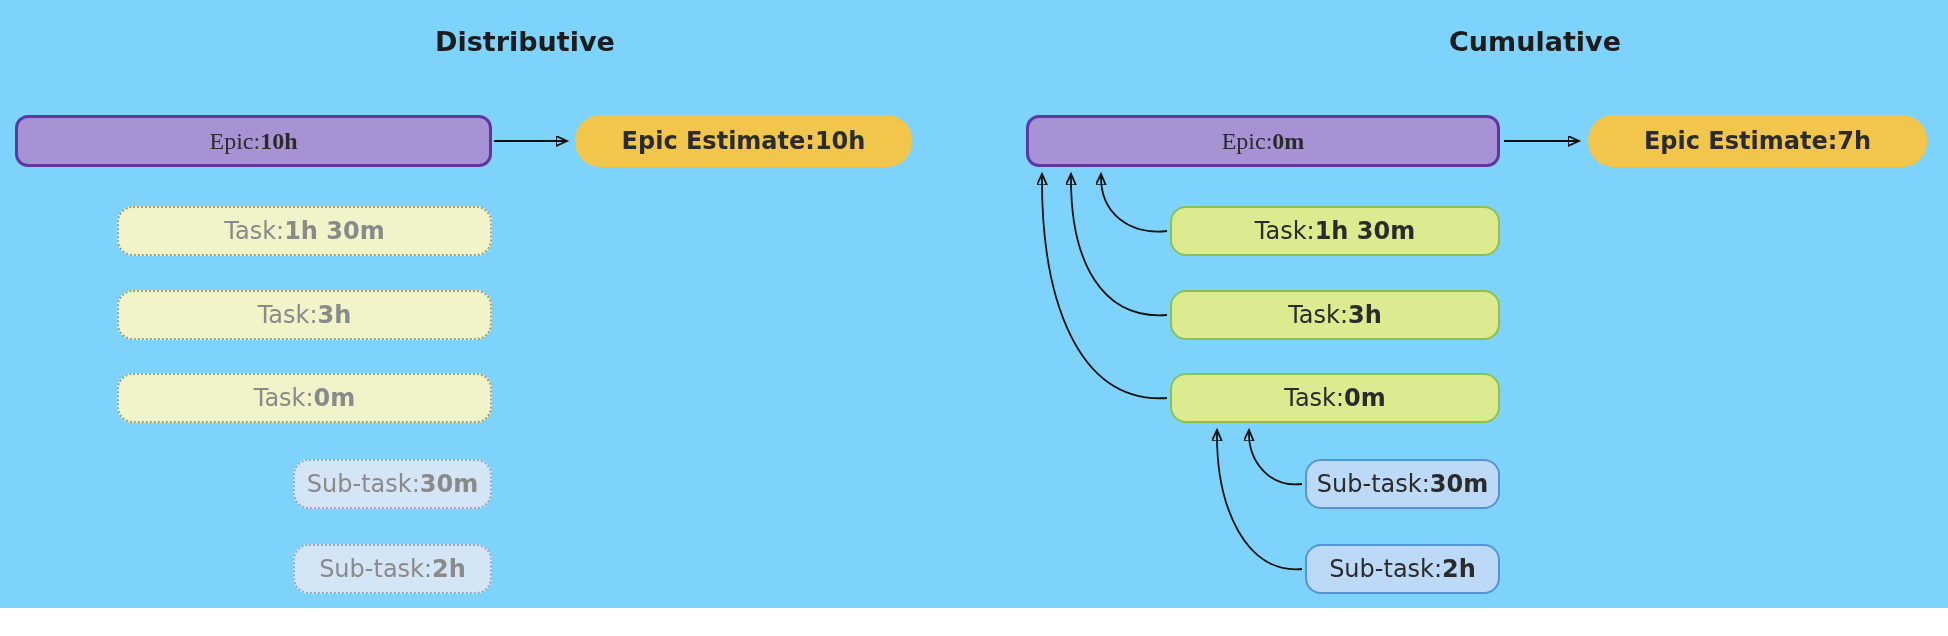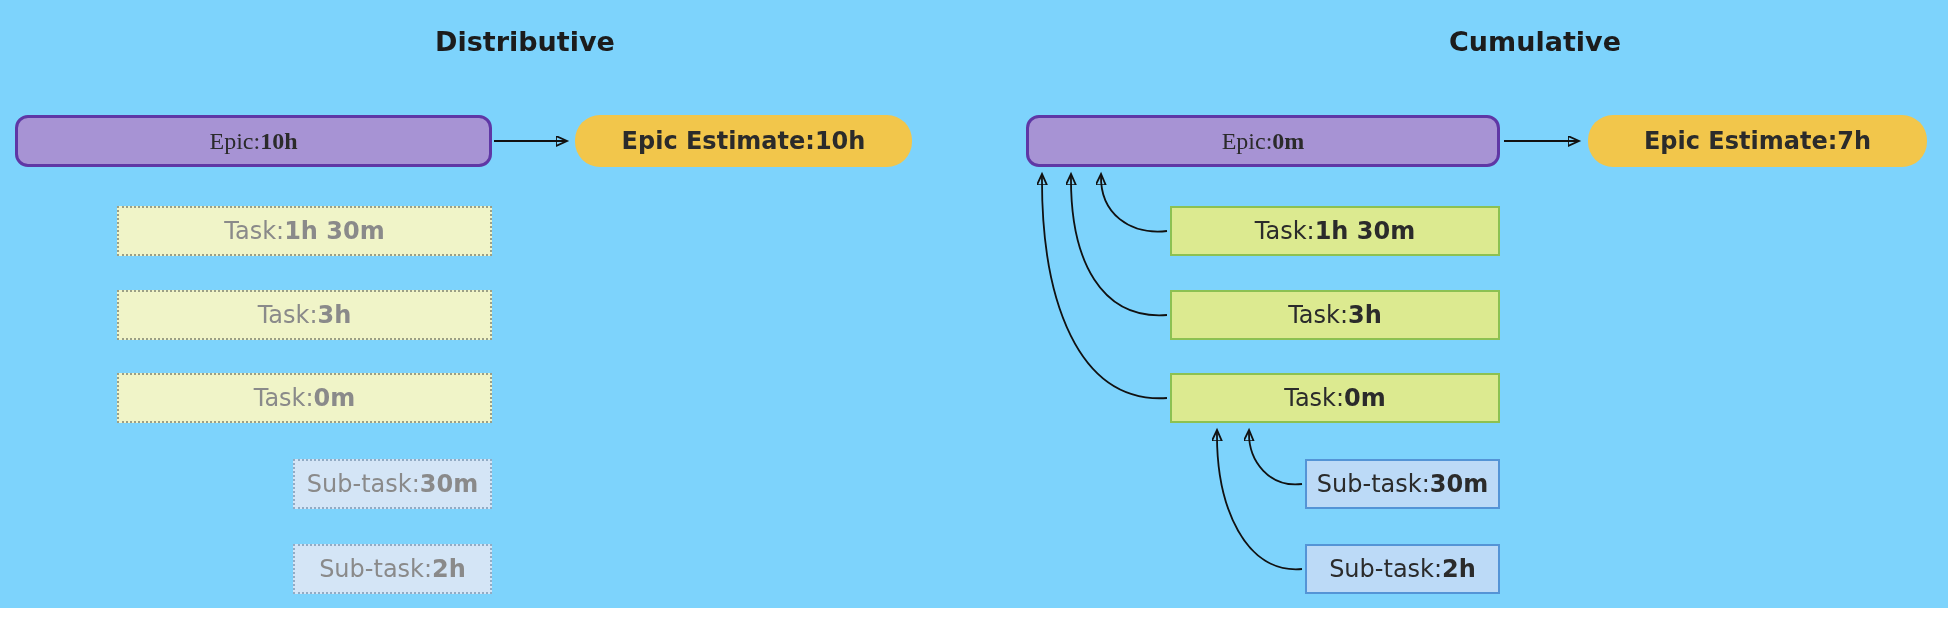--- a/index.html
+++ b/index.html
@@ -18,21 +18,21 @@
     font-size:27px;
     font-weight:700;
     color:#1c1c1c;
     top:26px;
   }
   .box{
     position:absolute;
     display:flex;
     align-items:center;
     justify-content:center;
-    border-radius:0;
+    border-radius:16px;
     font-size:24px;
     color:#2b2b2b;
     white-space:nowrap;
     box-sizing:border-box;
   }
   .box .val{margin-left:0;font-weight:700;}
   
   .epic-solid{
     background:#a793d4;
     border:3px solid #5f37a5;

